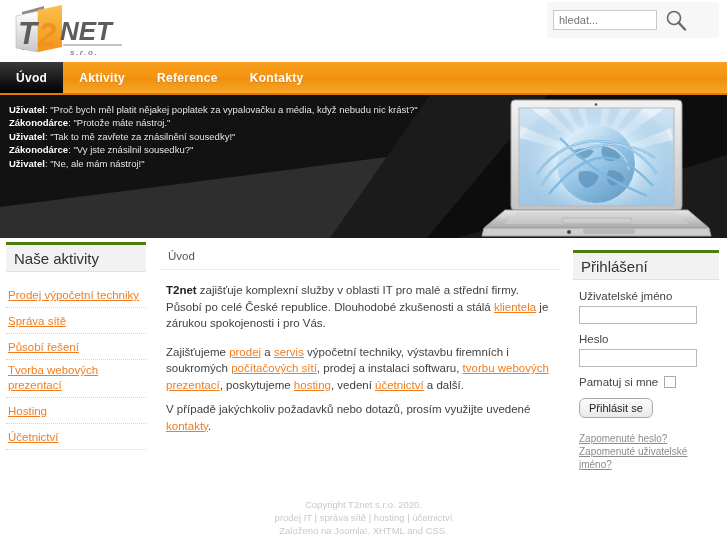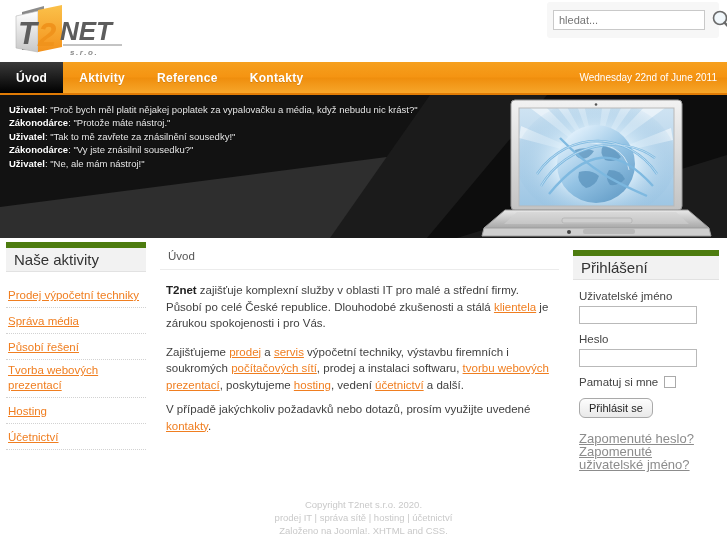--- a/index.html
+++ b/index.html
@@ -31,21 +31,21 @@
     position: absolute;
     right: 8px; top: 2px;
     width: 172px; height: 36px;
     background: #f7f7f7;
     border-radius: 3px;
     display: flex;
     align-items: center;
     padding: 0 6px;
   }
   .search-input {
-    width: 152px; height: 20px;
+    width: 104px; height: 20px;
     border: 1px solid #c9c9c9;
     background: #ffffff;
     font-family: "Liberation Sans", sans-serif;
     font-size: 11px;
     color: #555;
     padding: 1px 5px;
     outline: none;
   }
   .search-btn {
     margin-left: 6px;
@@ -151,21 +151,21 @@
     flex: 1;
     padding: 0 8px 0 8px;
   }
   .col-right {
     width: 160px;
     padding: 8px 8px 0 6px;
   }
 
   .module-head {
     background: #f2f2f2;
-    border-top: 6px solid #4d7c0f;
+    border-top: 3px solid #4d7c0f;
     border-bottom: 1px solid #e2e2e2;
     height: 30px;
     display: flex;
     align-items: center;
     padding-left: 8px;
     font-size: 15px;
     color: #333333;
   }
   .content-head {
     height: 28px;
@@ -235,21 +235,21 @@
     border-radius: 6px;
     font-family: "Liberation Sans", sans-serif;
     font-size: 11px;
     color: #222;
     padding: 3px 9px;
     cursor: pointer;
   }
   .login-links { margin-top: 14px; }
   .login-links a {
     display: block;
-    font-size: 13px;
+    font-size: 10px;
     color: #8c8c8c;
     line-height: 13px;
   }
 
   
   .footer {
     position: absolute;
     left: 0; right: 0; bottom: 8px;
     text-align: center;
   }
@@ -303,21 +303,20 @@
         </svg>
       </button>
     </div>
   </div>
 
   <div class="nav">
     <div class="nav-item active">Úvod</div>
     <div class="nav-item">Aktivity</div>
     <div class="nav-item">Reference</div>
     <div class="nav-item">Kontakty</div>
-    <div class="nav-date">Wednesday 22nd of June 2011</div>
   </div>
 
   <div class="banner">
     <div class="banner-shape-a"></div>
     <div class="banner-shape-b"></div>
     <div class="banner-shape-c"></div>
 
     <div class="banner-text">
       <div class="banner-line">
         <b>Uživatel</b><span>: "Proč bych měl platit nějakej poplatek za vypalovačku a média, když nebudu nic krást?"</span>
@@ -416,21 +415,21 @@
       </svg>
     </div>
   </div>
 
   <div class="main">
 
     <div class="col-left">
       <div class="module-head">Naše aktivity</div>
       <ul class="act-list">
         <li><a href="#">Prodej výpočetní techniky</a></li>
-        <li><a href="#">Správa média</a></li>
+        <li><a href="#">Správa sítě</a></li>
         <li><a href="#">Působí řešení</a></li>
         <li><a href="#">Tvorba webových prezentací</a></li>
         <li><a href="#">Hosting</a></li>
         <li><a href="#">Účetnictví</a></li>
       </ul>
     </div>
 
     <div class="col-center">
       <div class="content-head">Úvod</div>
       <div class="article">

